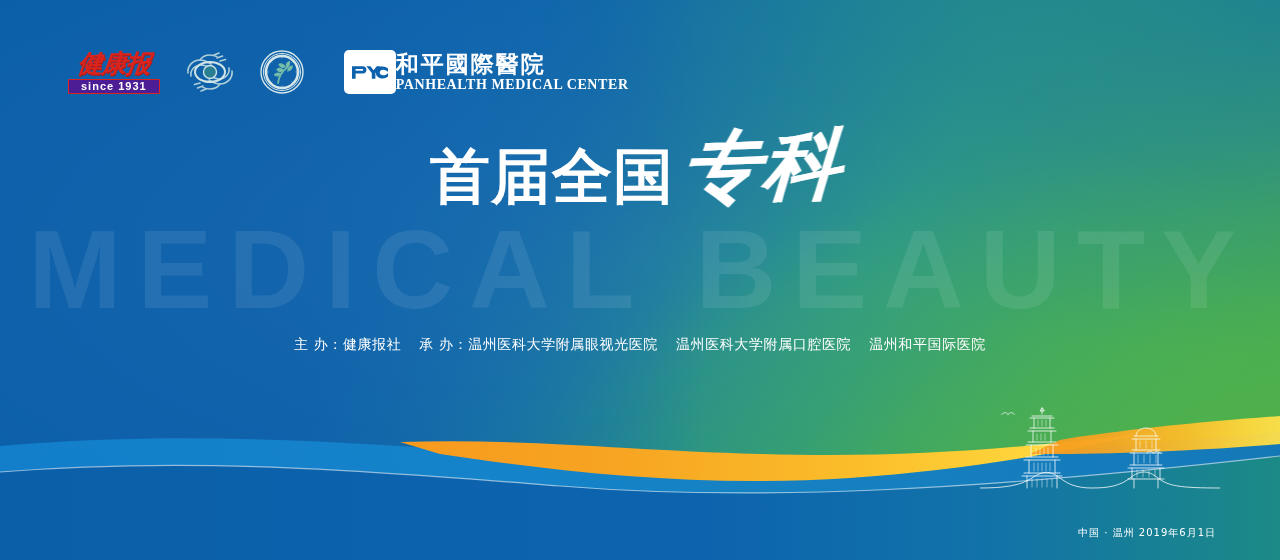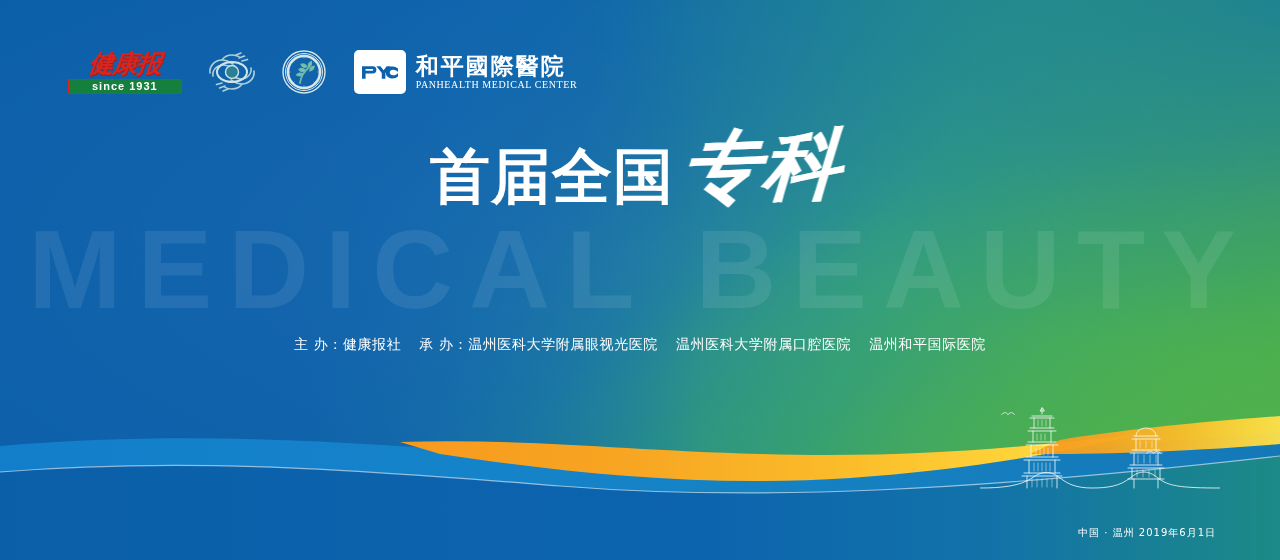--- a/index.html
+++ b/index.html
@@ -91,60 +91,61 @@
     font-weight: bold;
     font-style: italic;
     color: #D9251D;
     letter-spacing: -1px;
     line-height: 1;
     text-shadow: 0.5px 0.5px 0 #b01810;
     transform: skewX(-6deg);
   }
   .jkb-since {
     border: 1.5px solid #D9251D;
-    background: #15803d;
+    background: #4c1d95;
     color: #ffffff;
     font-size: 11px;
     font-weight: bold;
     letter-spacing: 1px;
-    padding: 0 23px;
+    padding: 0 12px;
     line-height: 13px;
     border-radius: 1px;
   }
 
   
   .logo-hands { width: 52px; height: 52px; }
   
   .logo-leaf { width: 44px; height: 44px; }
 
   
-  .logo-pyc { align-items: center; gap: 10px; margin-left: 4px; }
+  .logo-pyc { align-items: center; margin-left: 16px; }
   .pyc-mark {
     width: 52px; height: 44px;
     background: #ffffff;
     border-radius: 5px 5px 5px 5px;
     display: flex; align-items: center; justify-content: center;
   }
   .pyc-cn {
     display: flex; flex-direction: column; gap: 2px;
   }
   .pyc-cn-main {
     font-family: "Liberation Serif", "DejaVu Serif", serif;
     font-size: 23px;
     font-weight: bold;
     color: #ffffff;
     letter-spacing: 2px;
     line-height: 1;
   }
   .pyc-cn-sub {
     font-family: "Liberation Serif", "DejaVu Serif", serif;
-    font-size: 10px;
+    font-size: 14px;
     color: #ffffff;
     letter-spacing: 0.6px;
     line-height: 1;
+    font-weight: bold;
   }
 
   
   .title-wrap {
     position: absolute;
     left: 0; right: 0;
     top: 138px;
     display: flex;
     align-items: center;
     justify-content: center;

